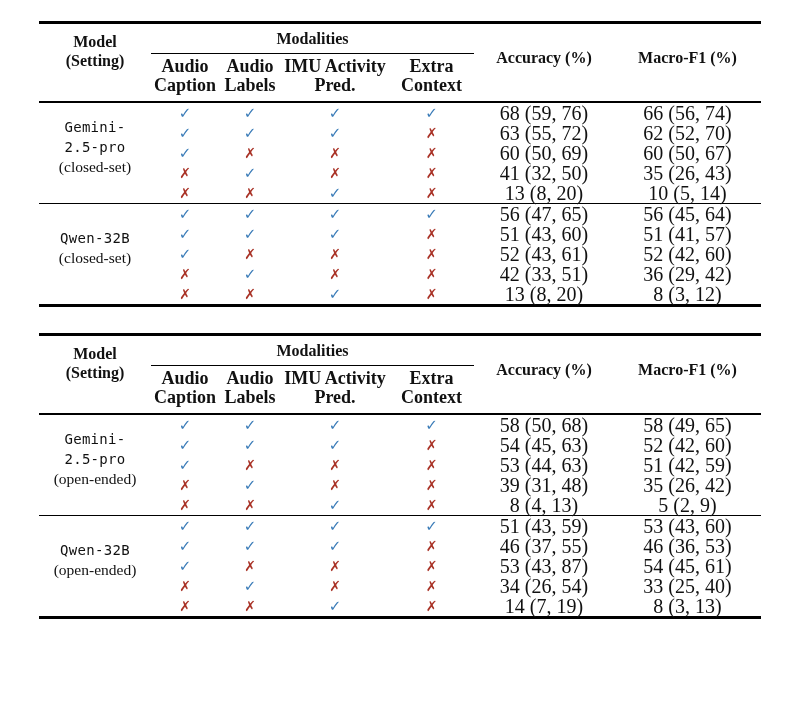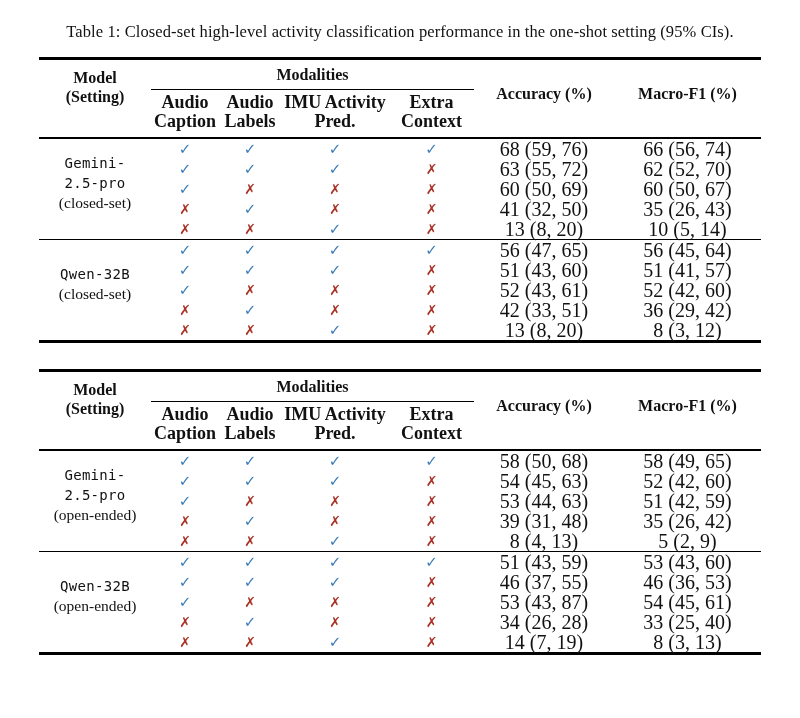--- a/index.html
+++ b/index.html
@@ -43,21 +43,20 @@
   .mark-check { color: var(--check-color, #3b7cb8); font-size: 15px; }
   .mark-cross { color: var(--cross-color, #a93226); font-size: 14px; }
   td.val { font-size: 20px; line-height: 20px; white-space: nowrap; }
 </style>
 </head>
 <body>
 
 <div class="page">
   <div id="tables-root" style="--check-color: #3b7cb8; --cross-color: #a93226;">
       <div class="table-block">
-        <div class="caption">Table 1: Closed-set high-level activity classification performance in the one-shot setting (95% CIs).</div>
         <table>
           <colgroup>
             <col class="c-model">
             <col class="c-m1">
             <col class="c-m2">
             <col class="c-m3">
             <col class="c-m4">
             <col class="c-acc">
             <col class="c-f1">
           </colgroup>
@@ -299,21 +298,21 @@
               <td class="mark-cell"><span class="mark mark-cross">✗</span></td>
               <td class="mark-cell"><span class="mark mark-cross">✗</span></td>
               <td class="val">53 (43, 87)</td>
               <td class="val">54 (45, 61)</td>
             </tr>
             <tr class="data-row">
               <td class="mark-cell"><span class="mark mark-cross">✗</span></td>
               <td class="mark-cell"><span class="mark mark-check">✓</span></td>
               <td class="mark-cell"><span class="mark mark-cross">✗</span></td>
               <td class="mark-cell"><span class="mark mark-cross">✗</span></td>
-              <td class="val">34 (26, 28)</td>
+              <td class="val">34 (26, 54)</td>
               <td class="val">33 (25, 40)</td>
             </tr>
             <tr class="data-row">
               <td class="mark-cell"><span class="mark mark-cross">✗</span></td>
               <td class="mark-cell"><span class="mark mark-cross">✗</span></td>
               <td class="mark-cell"><span class="mark mark-check">✓</span></td>
               <td class="mark-cell"><span class="mark mark-cross">✗</span></td>
               <td class="val">14 (7, 19)</td>
               <td class="val">8 (3, 13)</td>
             </tr>

